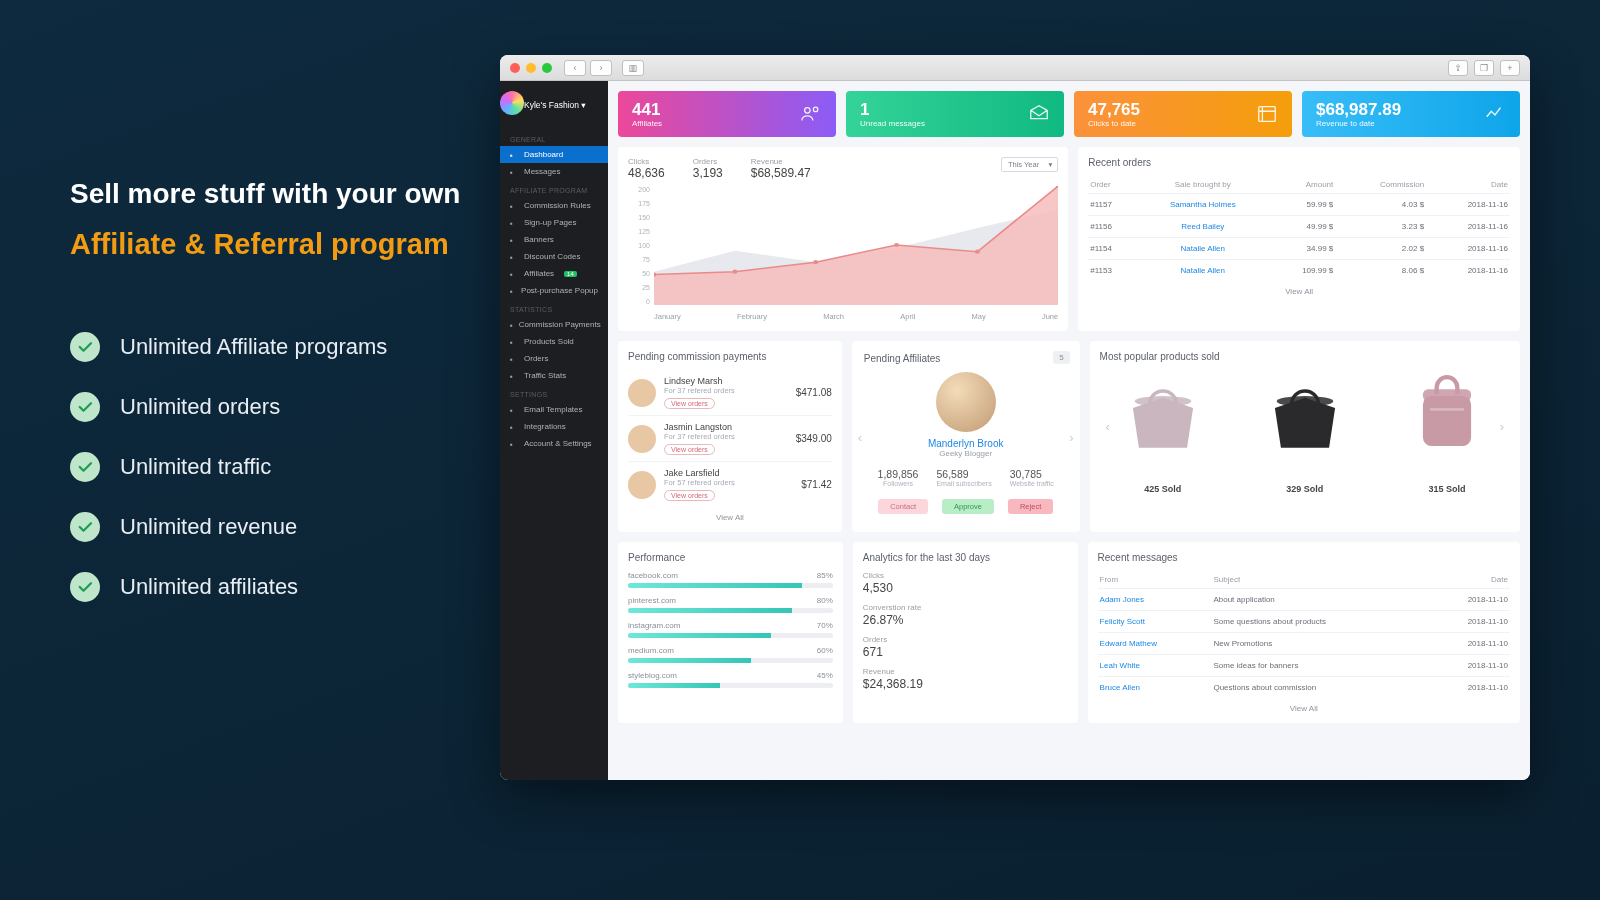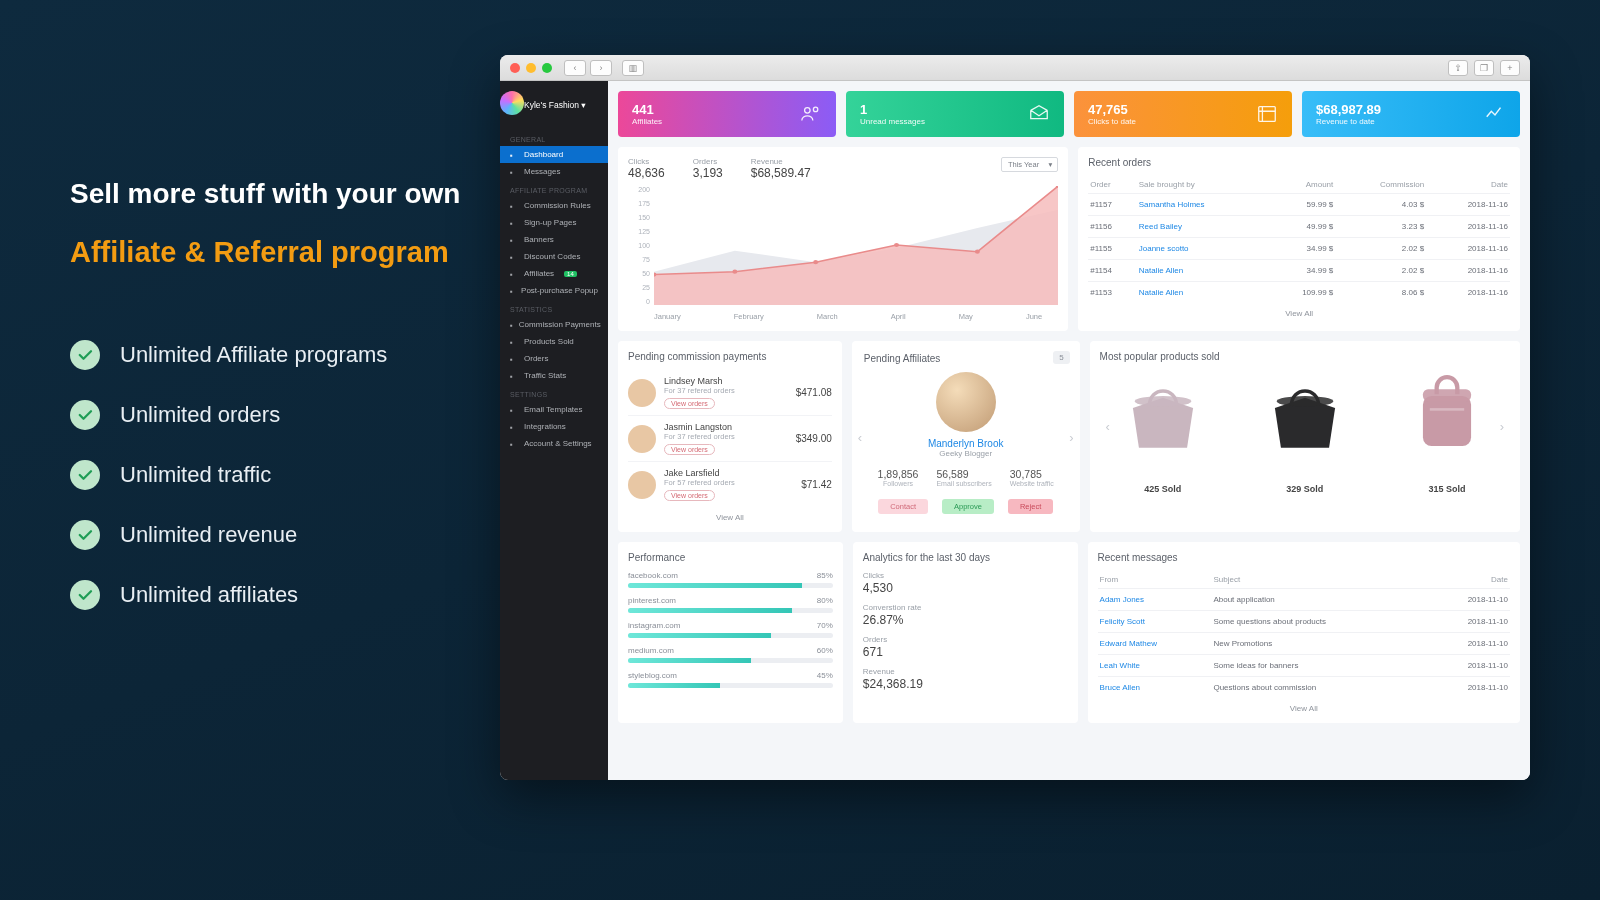--- a/index.html
+++ b/index.html
@@ -4,21 +4,21 @@
 <style>
 * { box-sizing: border-box; margin: 0; padding: 0; }
 body {
   width: 1600px; height: 900px;
   background: linear-gradient(160deg,#0e2a3e 0%,#0a2030 100%);
   font-family: -apple-system, "Helvetica Neue", Arial, sans-serif;
   overflow: hidden; position: relative;
 }
 .promo { position:absolute; left:70px; top:175px; width:420px; color:#fff; }
 .promo h1 { font-size:28px; font-weight:600; line-height:1.35; }
-.promo h1 .accent { color:#f39c12; display:block; font-size:29px; margin-top:20px;}
+.promo h1 .accent { color:#f39c12; display:block; font-size:29px; margin-top:12px;}
 .promo ul { list-style:none; margin-top:68px; }
 .promo li { display:flex; align-items:center; font-size:22px; margin-bottom:30px; color:#e8eef3;}
 .promo .chk { width:30px; height:30px; border-radius:50%; background:#bfe6cb; margin-right:20px; display:flex; align-items:center; justify-content:center;}
 .promo .chk svg { width:18px; height:18px; }
 
 .window { position:absolute; left:500px; top:55px; width:1030px; height:725px;
   background:#f5f6f8; border-radius:8px; box-shadow:0 18px 50px rgba(0,0,0,.45); overflow:hidden;
   display:flex; flex-direction:column; font-size:9px; color:#333; }
 .chrome { height:26px; background:linear-gradient(#ececec,#dcdcdc); border-bottom:1px solid #c4c4c4;
   display:flex; align-items:center; padding:0 10px; }
@@ -37,40 +37,40 @@
 .brand-name{color:#fff;font-size:8.5px}
 .section-h{padding:7px 10px 3px;color:#5a5d64;font-size:7px;letter-spacing:.3px;text-transform:uppercase}
 .side-item{display:flex;align-items:center;gap:6px;padding:4px 10px;cursor:pointer;white-space:nowrap}
 .side-item.active{background:#0b6fce;color:#fff}
 .side-item .ic{width:8px;height:8px;opacity:.9}
 .badge{background:#21c064;color:#fff;font-size:6px;padding:0 3px;border-radius:2px;margin-left:4px}
 
 .main{flex:1;background:#f4f6f9;padding:10px;overflow:hidden}
 .cards-row{display:flex;gap:10px;margin-bottom:10px}
 .stat{flex:1;height:46px;border-radius:4px;color:#fff;display:flex;align-items:center;padding:0 14px;justify-content:space-between}
-.stat .num{font-size:13px;font-weight:600;line-height:1}
+.stat .num{font-size:17px;font-weight:600;line-height:1}
 .stat .lbl{font-size:8px;opacity:.92;margin-top:1px}
 .stat svg{width:22px;height:22px;opacity:.9}
 .g1{background:linear-gradient(90deg,#ec4899,#8b5cf6)}
 .g2{background:linear-gradient(90deg,#34d399,#10b981)}
 .g3{background:linear-gradient(90deg,#fb923c,#f59e0b)}
 .g4{background:linear-gradient(90deg,#38bdf8,#0ea5e9)}
 
 .row2{display:flex;gap:10px;margin-bottom:10px}
 .card{background:#fff;border-radius:4px;padding:10px;position:relative}
 .chart-card{flex:1.02}
 .chart-head{display:flex;gap:28px;font-size:8px;margin-bottom:6px}
 .chart-head .m .mh{color:#9aa0a8}
 .chart-head .m .mv{font-size:12px;color:#444}
 .chart-sel{position:absolute;right:10px;top:10px;border:1px solid #d6d9de;font-size:7.5px;padding:2px 18px 2px 6px;color:#7a7f87;border-radius:2px;background:#fff}
 .chart-sel::after{content:"▾";position:absolute;right:5px;top:2px}
 .chart-area{height:135px;position:relative}
 .chart-area svg{width:100%;height:100%}
 .y-ticks{position:absolute;left:0;top:0;bottom:16px;width:22px;display:flex;flex-direction:column;justify-content:space-between;font-size:7px;color:#aeb3bb;text-align:right}
-.x-ticks{position:absolute;left:26px;right:16px;bottom:0;display:flex;justify-content:space-between;font-size:7.5px;color:#9aa0a8}
+.x-ticks{position:absolute;left:26px;right:0;bottom:0;display:flex;justify-content:space-between;font-size:7.5px;color:#9aa0a8}
 
 .orders-card{flex:1}
 .card-title{font-size:10px;color:#5a5f68;margin-bottom:8px}
 table{width:100%;border-collapse:collapse;font-size:8px;color:#6b6f78}
 th{text-align:left;font-weight:500;color:#9aa0a8;padding:4px 2px;font-size:8px}
 td{padding:6px 2px;border-top:1px solid #f0f1f4}
 .link{color:#1e88e5}
 .view-all{text-align:center;font-size:8px;color:#8f949c;padding-top:6px}
 
 .row3{display:flex;gap:10px;margin-bottom:10px}
@@ -115,21 +115,21 @@
 .bar span{display:block;height:100%;background:linear-gradient(90deg,#6ee7d9,#34c6b6)}
 
 .analytics{flex:.72}
 .ana-block{margin:8px 0}
 .ana-lbl{font-size:8px;color:#9aa0a8}
 .ana-val{font-size:12px;color:#444;margin-top:1px}
 
 .msgs{flex:1.45}
 .msgs th:last-child,.msgs td:last-child{text-align:right}
 .orders-card th:nth-child(n+3),.orders-card td:nth-child(n+3){text-align:right}
-.orders-card th:nth-child(2),.orders-card td:nth-child(2){text-align:left}
+.orders-card th:nth-child(2),.orders-card td:nth-child(2){text-align:center}
 </style>
 </head>
 <body>
 
 <div class="promo">
   <h1>
     <span>Sell more stuff with your own</span>
     <span class="accent">Affiliate &amp; Referral program</span>
   </h1>
   <ul id="promo-list">
@@ -400,27 +400,20 @@
                   <td class="">2018-11-16</td>
                 </tr>
                 <tr>
                   <td class="">#1156</td>
                   <td class="link">Reed Bailey</td>
                   <td class="">49.99 $</td>
                   <td class="">3.23 $</td>
                   <td class="">2018-11-16</td>
                 </tr>
                 <tr>
-                  <td class="">#1155</td>
-                  <td class="link">Joanne scotto</td>
-                  <td class="">34.99 $</td>
-                  <td class="">2.02 $</td>
-                  <td class="">2018-11-16</td>
-                </tr>
-                <tr>
                   <td class="">#1154</td>
                   <td class="link">Natalie Allen</td>
                   <td class="">34.99 $</td>
                   <td class="">2.02 $</td>
                   <td class="">2018-11-16</td>
                 </tr>
                 <tr>
                   <td class="">#1153</td>
                   <td class="link">Natalie Allen</td>
                   <td class="">109.99 $</td>

